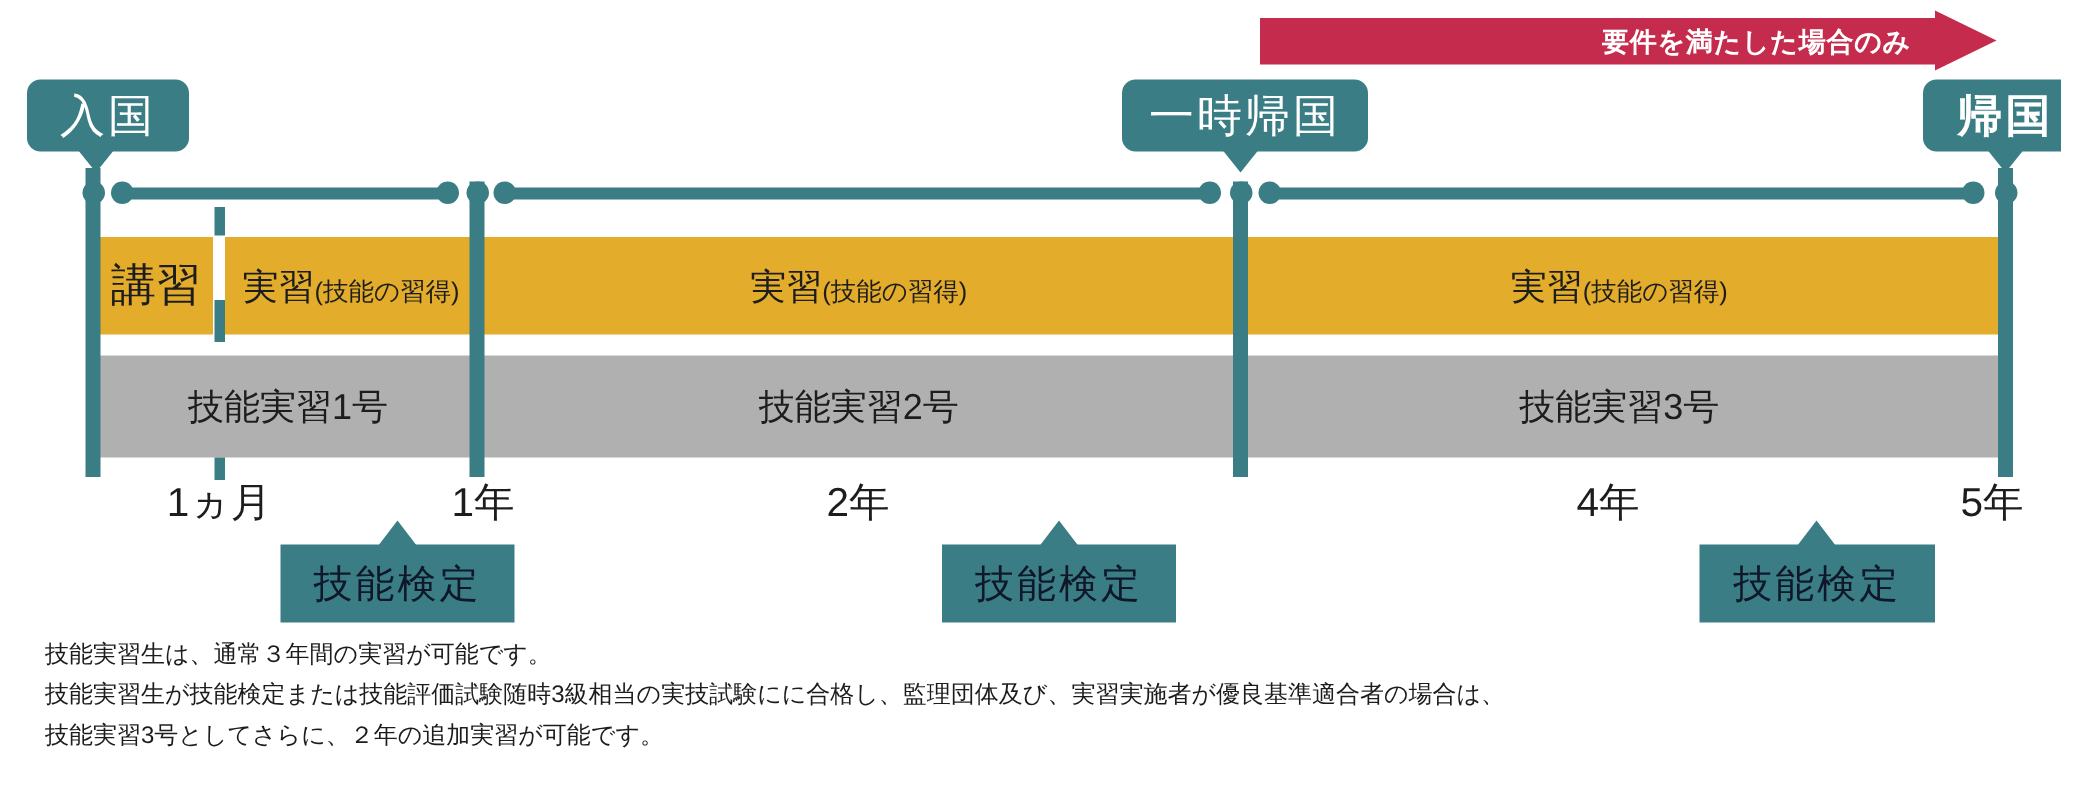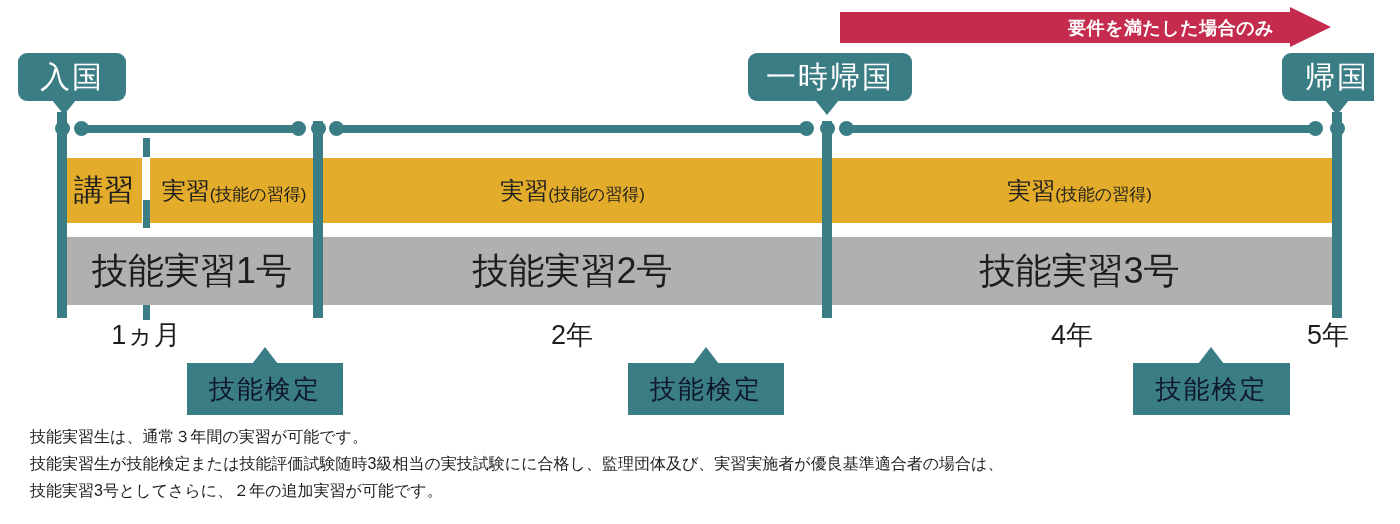--- a/index.html
+++ b/index.html
@@ -34,21 +34,21 @@
 
   
   .bar-amber{position:absolute;top:158px;height:65px;background:var(--amber);}
   .bar-gray{position:absolute;top:237px;height:68px;background:var(--gray);}
   .lecture-label{position:absolute;left:66px;top:158px;width:76px;height:65px;
     display:flex;align-items:center;justify-content:center;font-size:30px;color:var(--ink);z-index:3;}
   .practice-group{position:absolute;top:158px;height:65px;display:flex;align-items:center;justify-content:center;z-index:3;}
   .practice-main{font-size:24px;color:var(--ink);}
   .practice-note{font-size:17px;color:var(--ink);padding-top:8px;}
   .program-label{position:absolute;top:237px;height:68px;display:flex;align-items:center;justify-content:center;
-    font-size:36px;color:var(--ink);z-index:3;}
+    font-size:24px;color:var(--ink);z-index:3;}
 
   
   .time-mark{position:absolute;top:317px;width:120px;text-align:center;font-size:27px;color:var(--ink);}
 
   
   .skill-box{position:absolute;top:363px;height:52px;background:var(--teal);color:#0f172a;font-size:26px;
     display:flex;align-items:center;justify-content:center;letter-spacing:2px;}
   .skill-pointer{position:absolute;top:347px;width:0;height:0;
     border-left:13px solid transparent;border-right:13px solid transparent;border-bottom:17px solid var(--teal);}
 
@@ -71,21 +71,21 @@
   <div class="bubble" style="left:18px;width:108px;">
     <span>入国</span>
   </div>
   <div class="bubble-pointer" style="left:52px;"></div>
 
   <div class="bubble" style="left:748px;width:164px;">
     <span>一時帰国</span>
   </div>
   <div class="bubble-pointer" style="left:815px;"></div>
 
-  <div class="bubble" style="left:1282px;width:110px;">
+  <div class="bubble" style="left:1282px;width:110px;font-weight:bold;">
     <span>帰国</span>
   </div>
   <div class="bubble-pointer" style="left:1325px;"></div>
 
   <div class="tl-seg" style="left:81px;width:217px;"></div>
   <div class="tl-seg" style="left:336px;width:470px;"></div>
   <div class="tl-seg" style="left:846px;width:469px;"></div>
 
   <div class="tl-dot" style="left:74px;"></div>
   <div class="tl-dot" style="left:291px;"></div>
@@ -127,20 +127,21 @@
     <span class="practice-main">実習</span>
       <span class="practice-note">(技能の習得)</span>
   </div>
 
   <div class="bar-gray z2" style="left:66px;width:1266px;"></div>
   <div class="program-label" style="left:66px;width:252px;">技能実習1号</div>
   <div class="program-label" style="left:318px;width:509px;">技能実習2号</div>
   <div class="program-label" style="left:827px;width:505px;">技能実習3号</div>
 
   <div class="time-mark" style="left:86px;">1ヵ月</div>
+  <div class="time-mark" style="left:262px;">1年</div>
   <div class="time-mark" style="left:512px;">2年</div>
   <div class="time-mark" style="left:1012px;">4年</div>
   <div class="time-mark" style="left:1268px;">5年</div>
 
   <div class="skill-pointer" style="left:252px;"></div>
   <div class="skill-box" style="left:187px;width:156px;">技能検定</div>
 
   <div class="skill-pointer" style="left:693px;"></div>
   <div class="skill-box" style="left:628px;width:156px;">技能検定</div>
 

